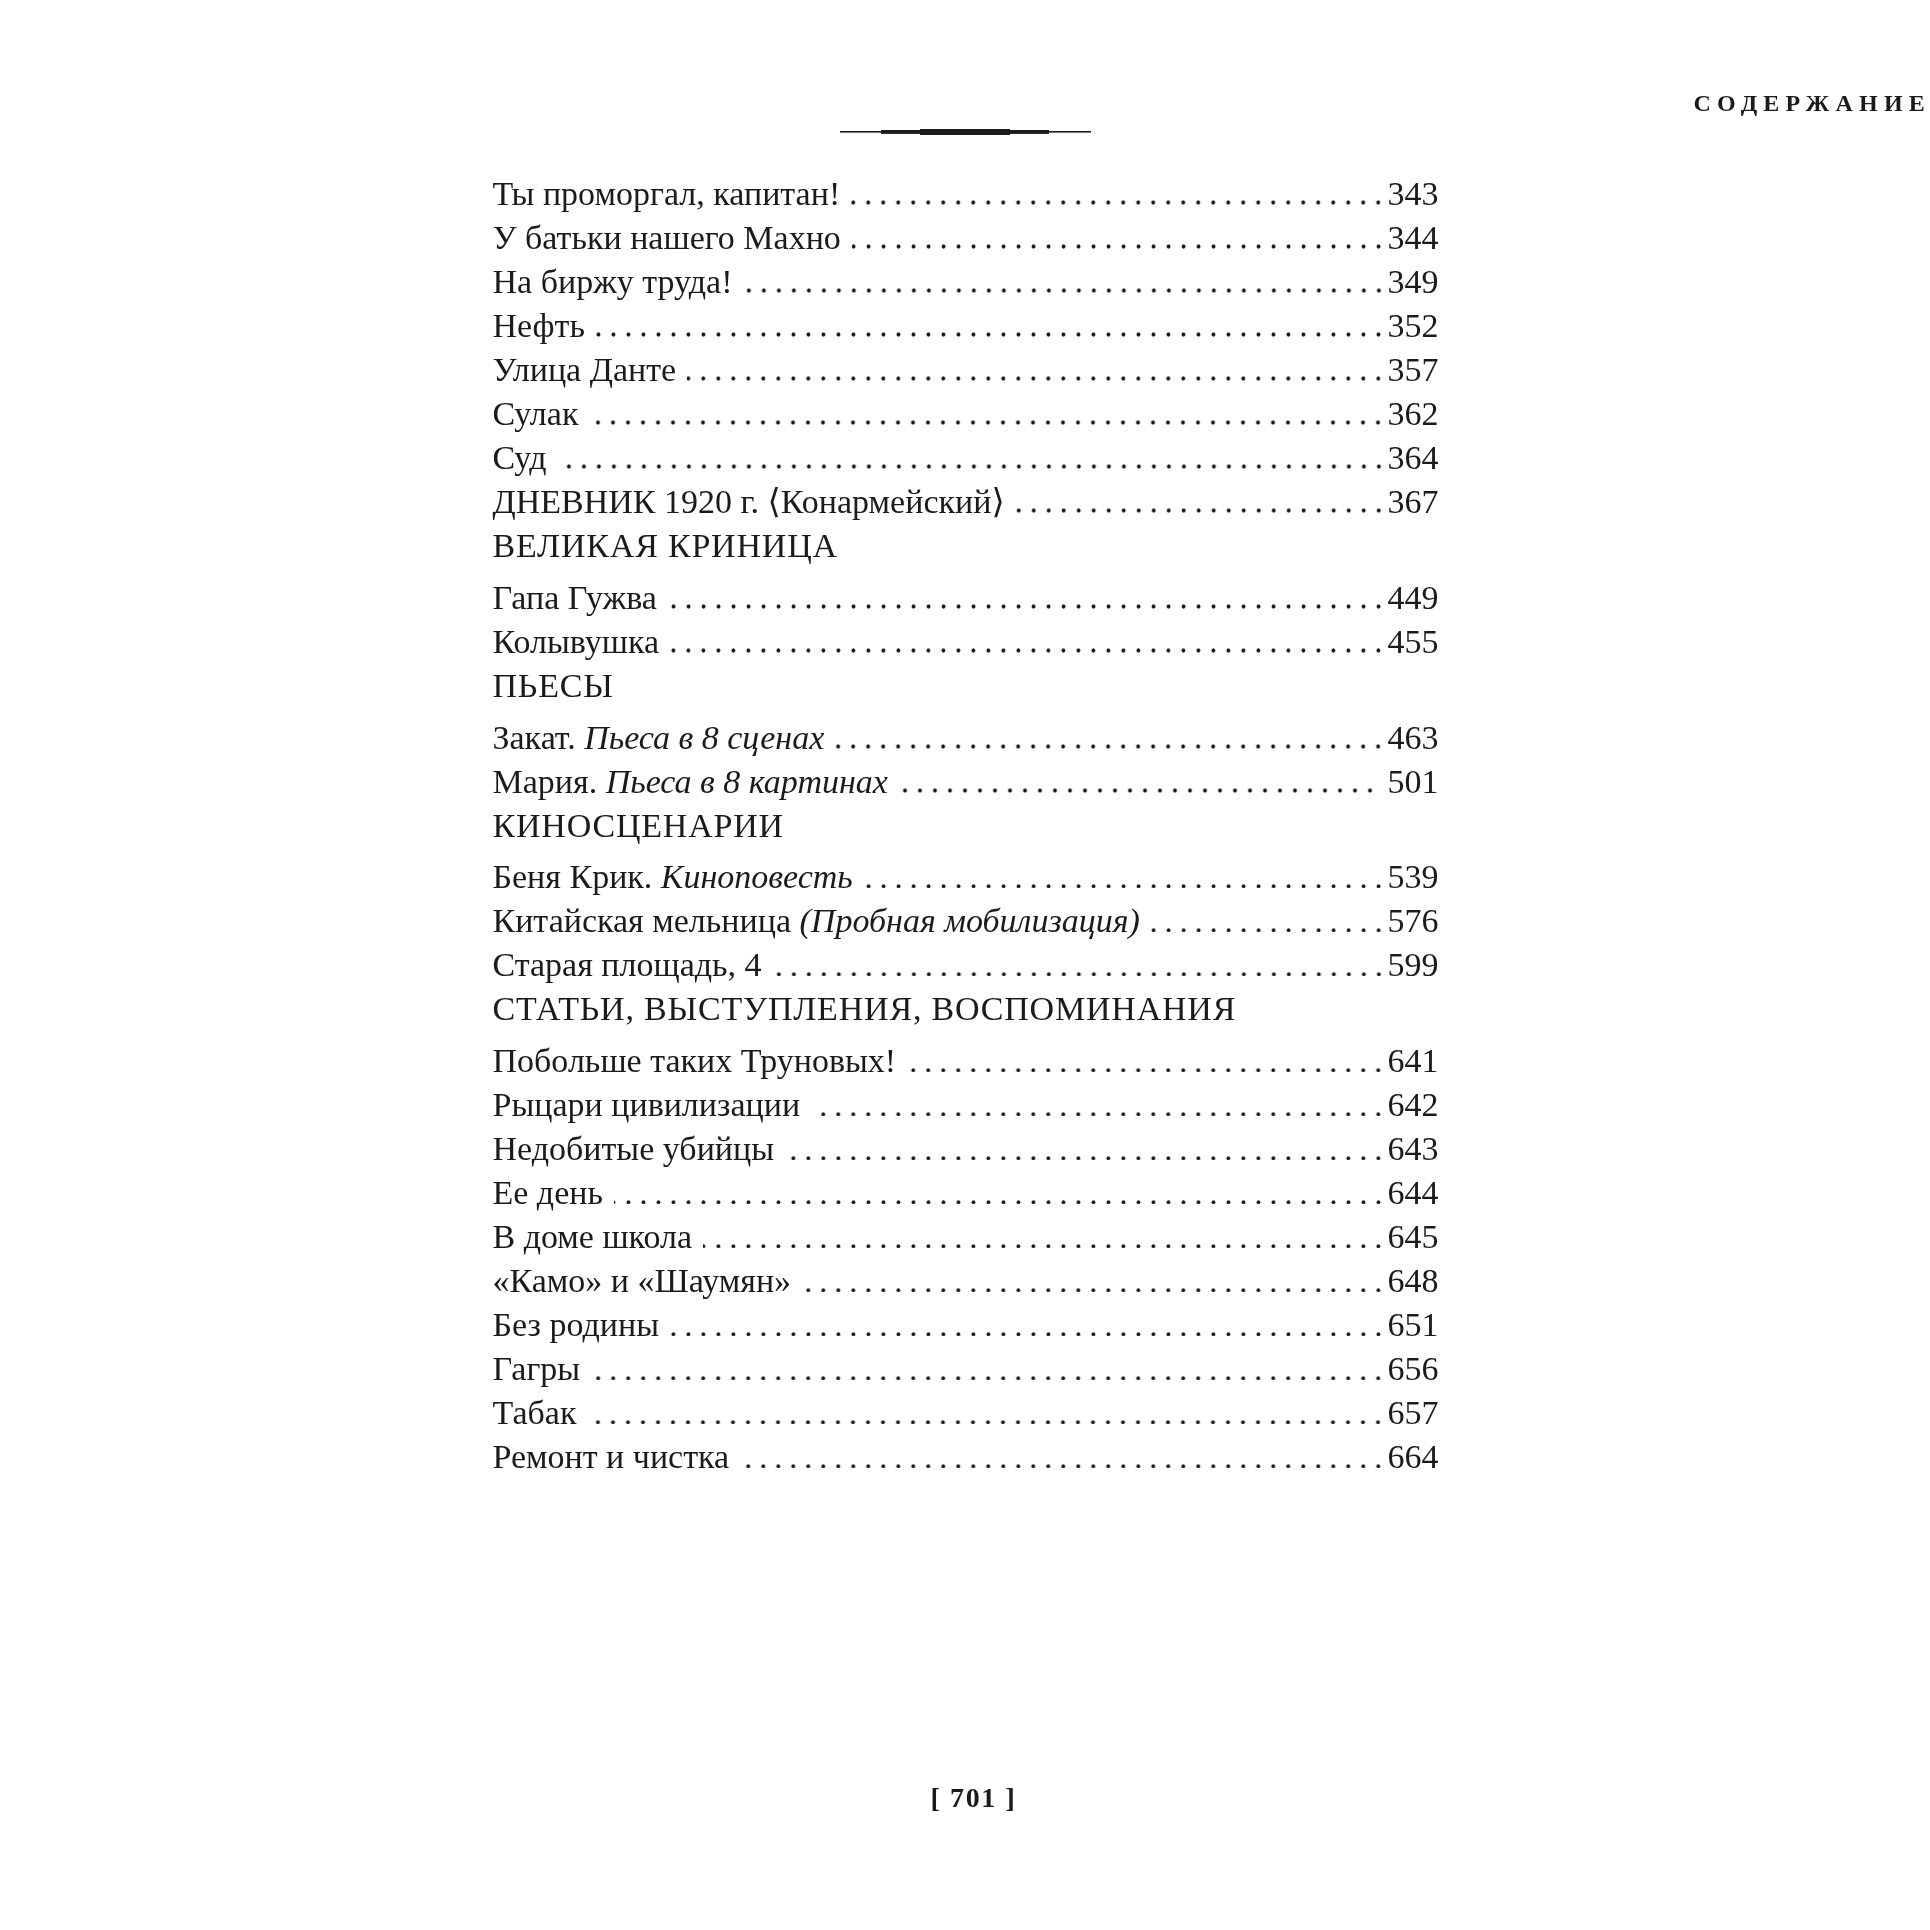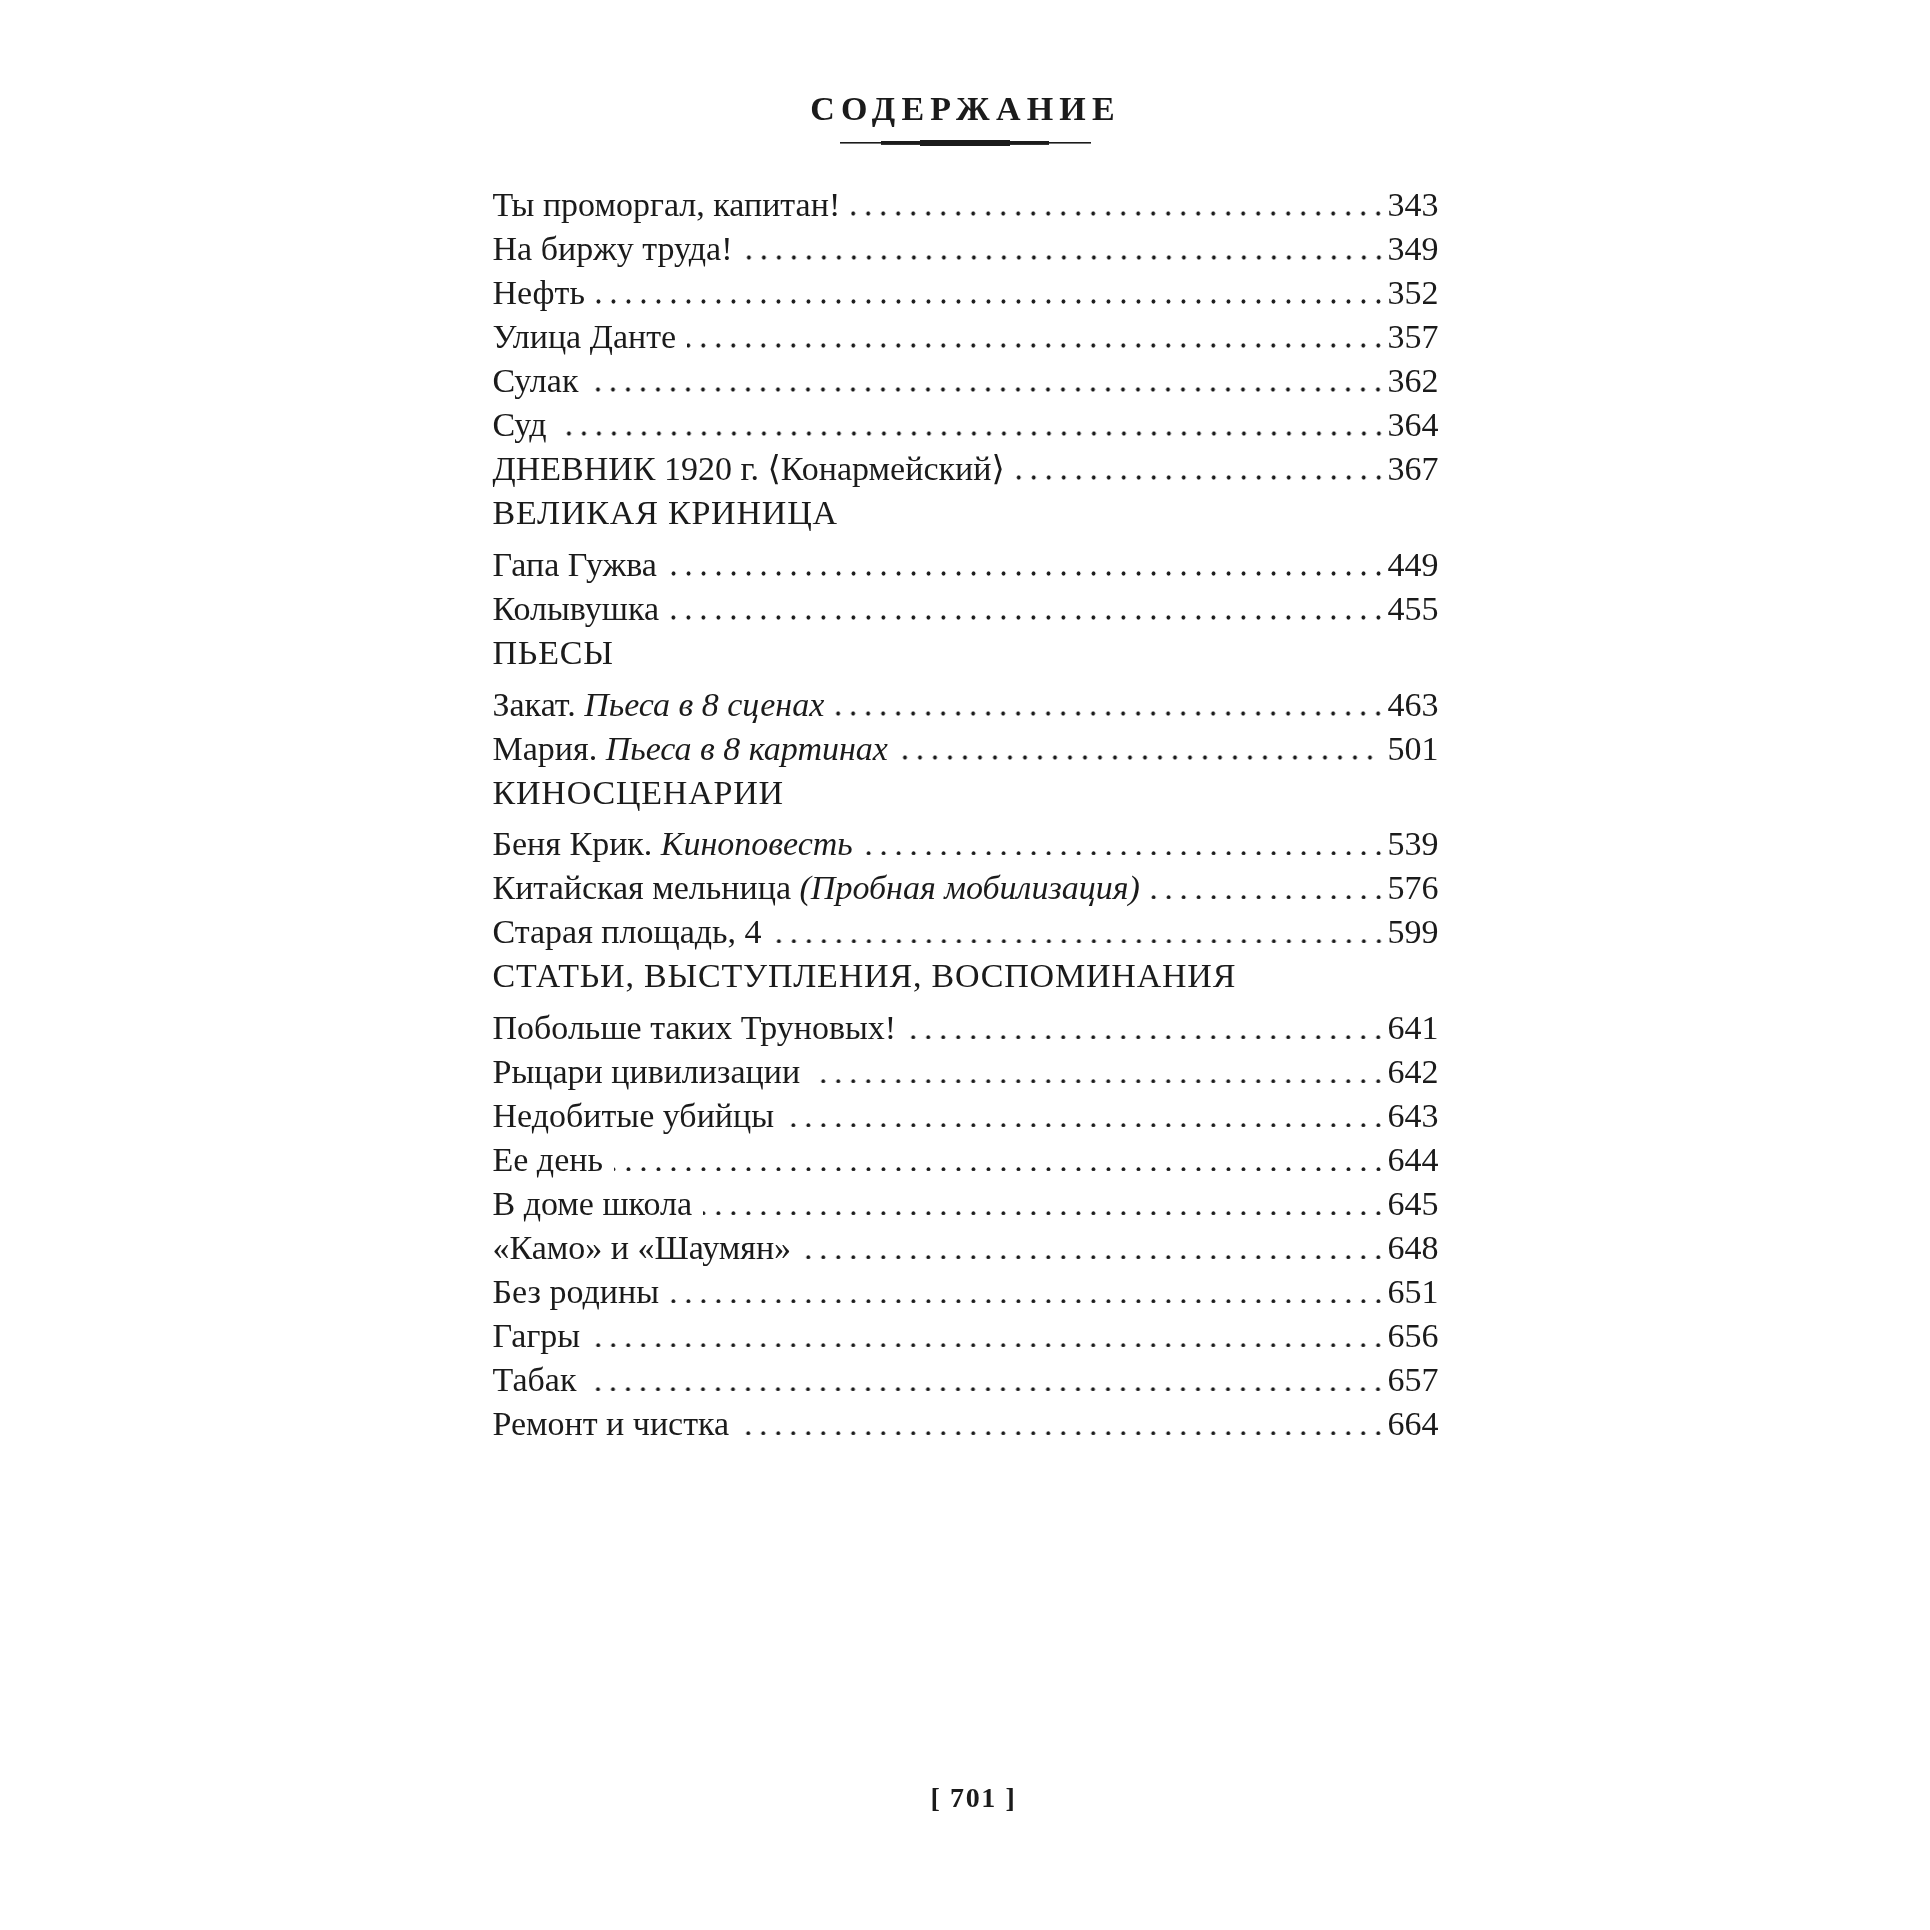--- a/index.html
+++ b/index.html
@@ -16,22 +16,22 @@
     position: relative;
   }
   .page {
     position: absolute;
     inset: 0;
     padding-top: 90px;
     box-sizing: border-box;
   }
   .toc-title {
     margin: 0;
-    text-align: center;
-    font-size: 34px;
+    text-align: right;
+    font-size: 24px;
     font-weight: 700;
     letter-spacing: 6.2px;
     line-height: 1.1;
   }
   .divider {
     width: 251px;
     height: 6.2px;
     margin: 12.5px auto 0;
     background:
       linear-gradient(#1b1b1b,#1b1b1b) center/100% 1.6px no-repeat,
@@ -89,20 +89,25 @@
   <div class="divider"></div>
 
   <main class="toc-list">
       <section class="toc-section">
         <div class="row">
           <span class="title"><span class="t-roman">Ты проморгал, капитан!</span></span>
           <span class="leader"></span>
           <span class="pnum">343</span>
         </div>
         <div class="row">
+          <span class="title"><span class="t-roman">У батьки нашего Махно</span></span>
+          <span class="leader"></span>
+          <span class="pnum">344</span>
+        </div>
+        <div class="row">
           <span class="title"><span class="t-roman">На биржу труда!</span></span>
           <span class="leader"></span>
           <span class="pnum">349</span>
         </div>
         <div class="row">
           <span class="title"><span class="t-roman">Нефть</span></span>
           <span class="leader"></span>
           <span class="pnum">352</span>
         </div>
         <div class="row">

